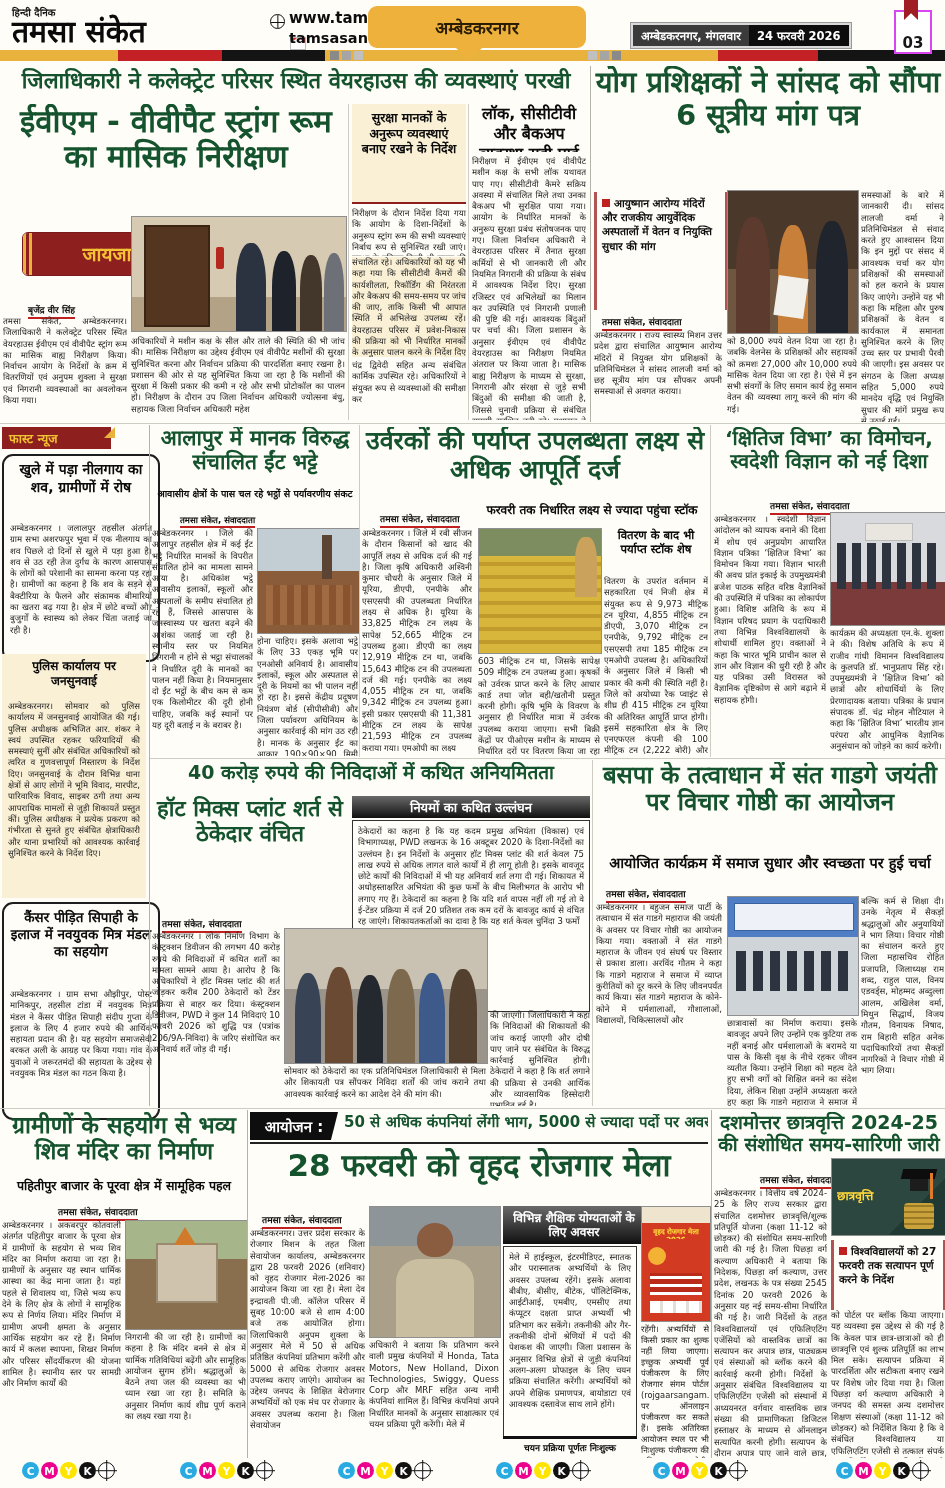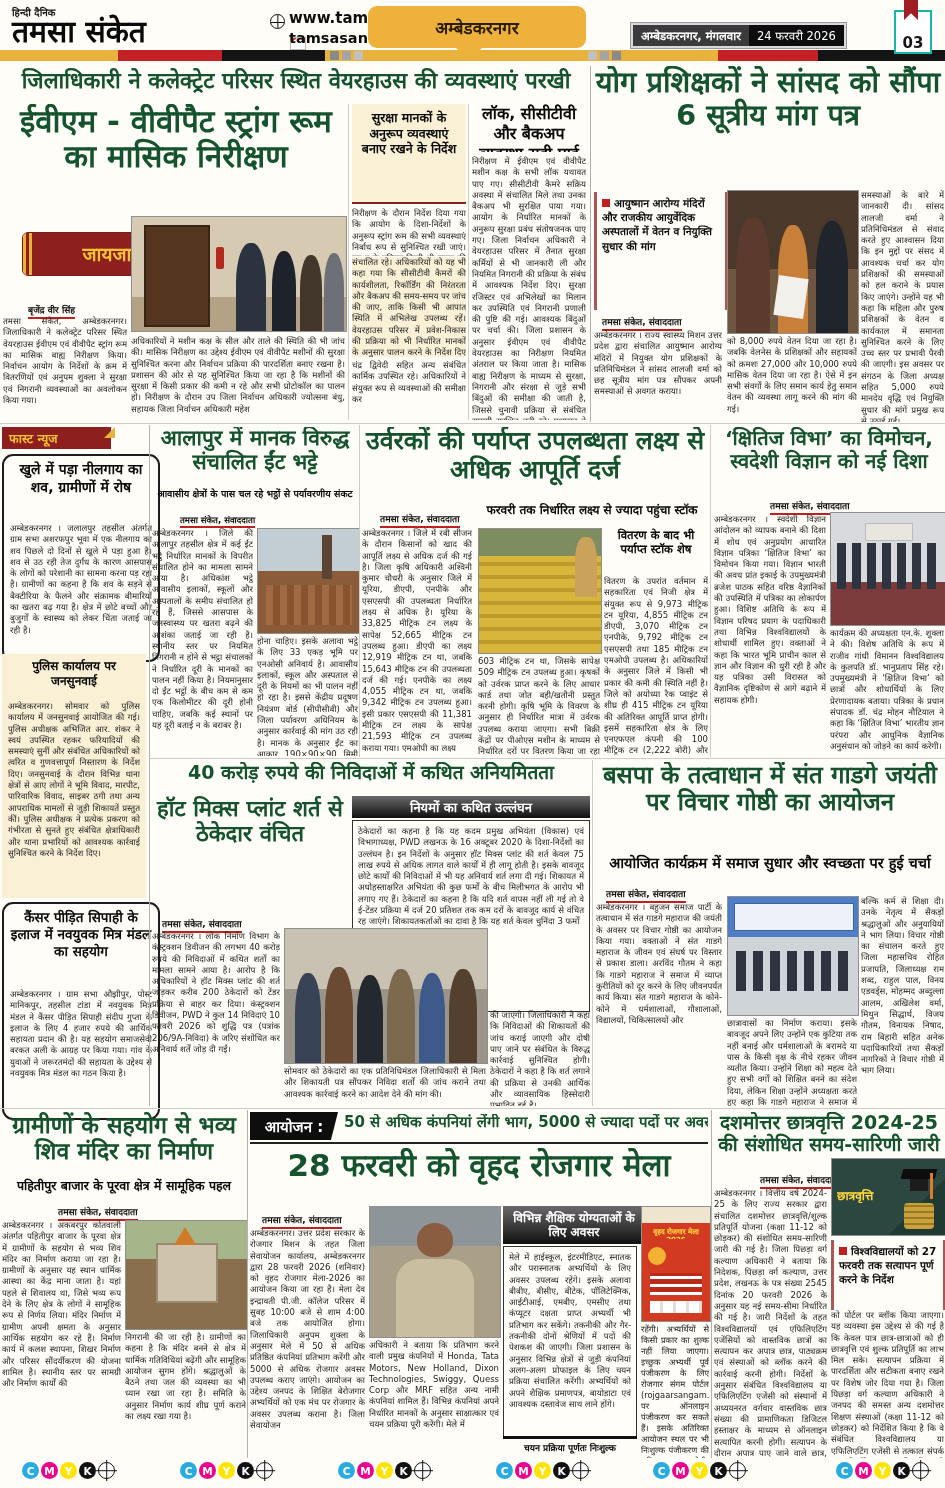--- a/index.html
+++ b/index.html
@@ -12,22 +12,22 @@
   .subhead{font-weight:bold;text-align:center;color:#0b0b0b;overflow:hidden;line-height:1.25}
   .cream{background:#faf0d6}
   .photo{position:absolute;overflow:hidden;border:1px solid #8f8f8f}
   .vr{position:absolute;width:1px;background:#cfccc4}
   .hrule{position:absolute;height:1px;background:#cfccc4}
   .masthead-title{font-weight:bold;font-size:30px;color:#0a0a0a;line-height:1}
   .tab{position:absolute;background:#eeb23c;border-radius:9px;display:flex;align-items:center;justify-content:center;font-weight:bold;font-size:17px;color:#2b1d04}
   .tab-pointer{position:absolute;width:0;height:0;border-left:14px solid transparent;border-right:14px solid transparent;border-top:14px solid #eeb23c}
   .datebox{position:absolute;display:flex;border:1px solid #9a9a9a;background:#d9d9d9;padding:2px}
   .datebox .left{background:#3b3b3b;color:#fff;font-weight:bold;font-size:11.5px;display:flex;align-items:center;justify-content:center;padding:3px 8px}
-  .datebox .right{background:#0d0d0d;color:#fff;font-weight:normal;font-size:11.5px;display:flex;align-items:center;justify-content:center;padding:3px 8px}
-  .pagebox{position:absolute;width:34px;height:40px;border:2px solid #14b8a6;background:#fff;display:flex;align-items:flex-end;justify-content:center;font-weight:bold;font-size:15px}
+  .datebox .right{background:#0d0d0d;color:#fff;font-weight:bold;font-size:11.5px;display:flex;align-items:center;justify-content:center;padding:3px 8px}
+  .pagebox{position:absolute;width:34px;height:40px;border:2px solid #d946ef;background:#fff;display:flex;align-items:flex-end;justify-content:center;font-weight:bold;font-size:15px}
   .bookmark{position:absolute;width:14px;height:20px;background:#a01d23;clip-path:polygon(0 0,100% 0,100% 100%,50% 66%,0 100%)}
   .colorbar{position:absolute;left:0;top:50px;width:945px;height:11px;background:linear-gradient(90deg,#e9b23c 0 118px,#c42127 118px 222px,#141414 222px 325px,#e9b23c 325px 718px,#c42127 718px 818px,#141414 818px 945px)}
   .sq{position:absolute;top:51px;width:9px;height:9px}
   .badge{position:absolute;display:flex;border-radius:6px;overflow:hidden;border:1px solid #7a1a1a}
   .badge .stripe{width:11px;background:repeating-linear-gradient(90deg,#e9b23c 0 3px,#8e1f1f 3px 6px)}
   .badge .core{flex:1;background:#8e1f1f;color:#f4c235;font-weight:bold;font-size:19px;display:flex;align-items:center;justify-content:center}
   .fast-label{position:absolute;background:#8e1f1f;color:#f2c230;font-weight:bold;font-size:12.5px;display:flex;align-items:center;padding-left:7px}
   .fast-fold{position:absolute;width:0;height:0;border-left:11px solid transparent;border-bottom:11px solid #e9b23c}
   .round-box{position:absolute;border:2px solid #1d1d1d;border-radius:11px;padding:5px 6px;background:#fffdf7;overflow:hidden}
   .inset-head{background:linear-gradient(180deg,#6a6a6a,#101010);color:#fff;font-weight:bold;text-align:center;display:flex;align-items:center;justify-content:center;overflow:hidden}

